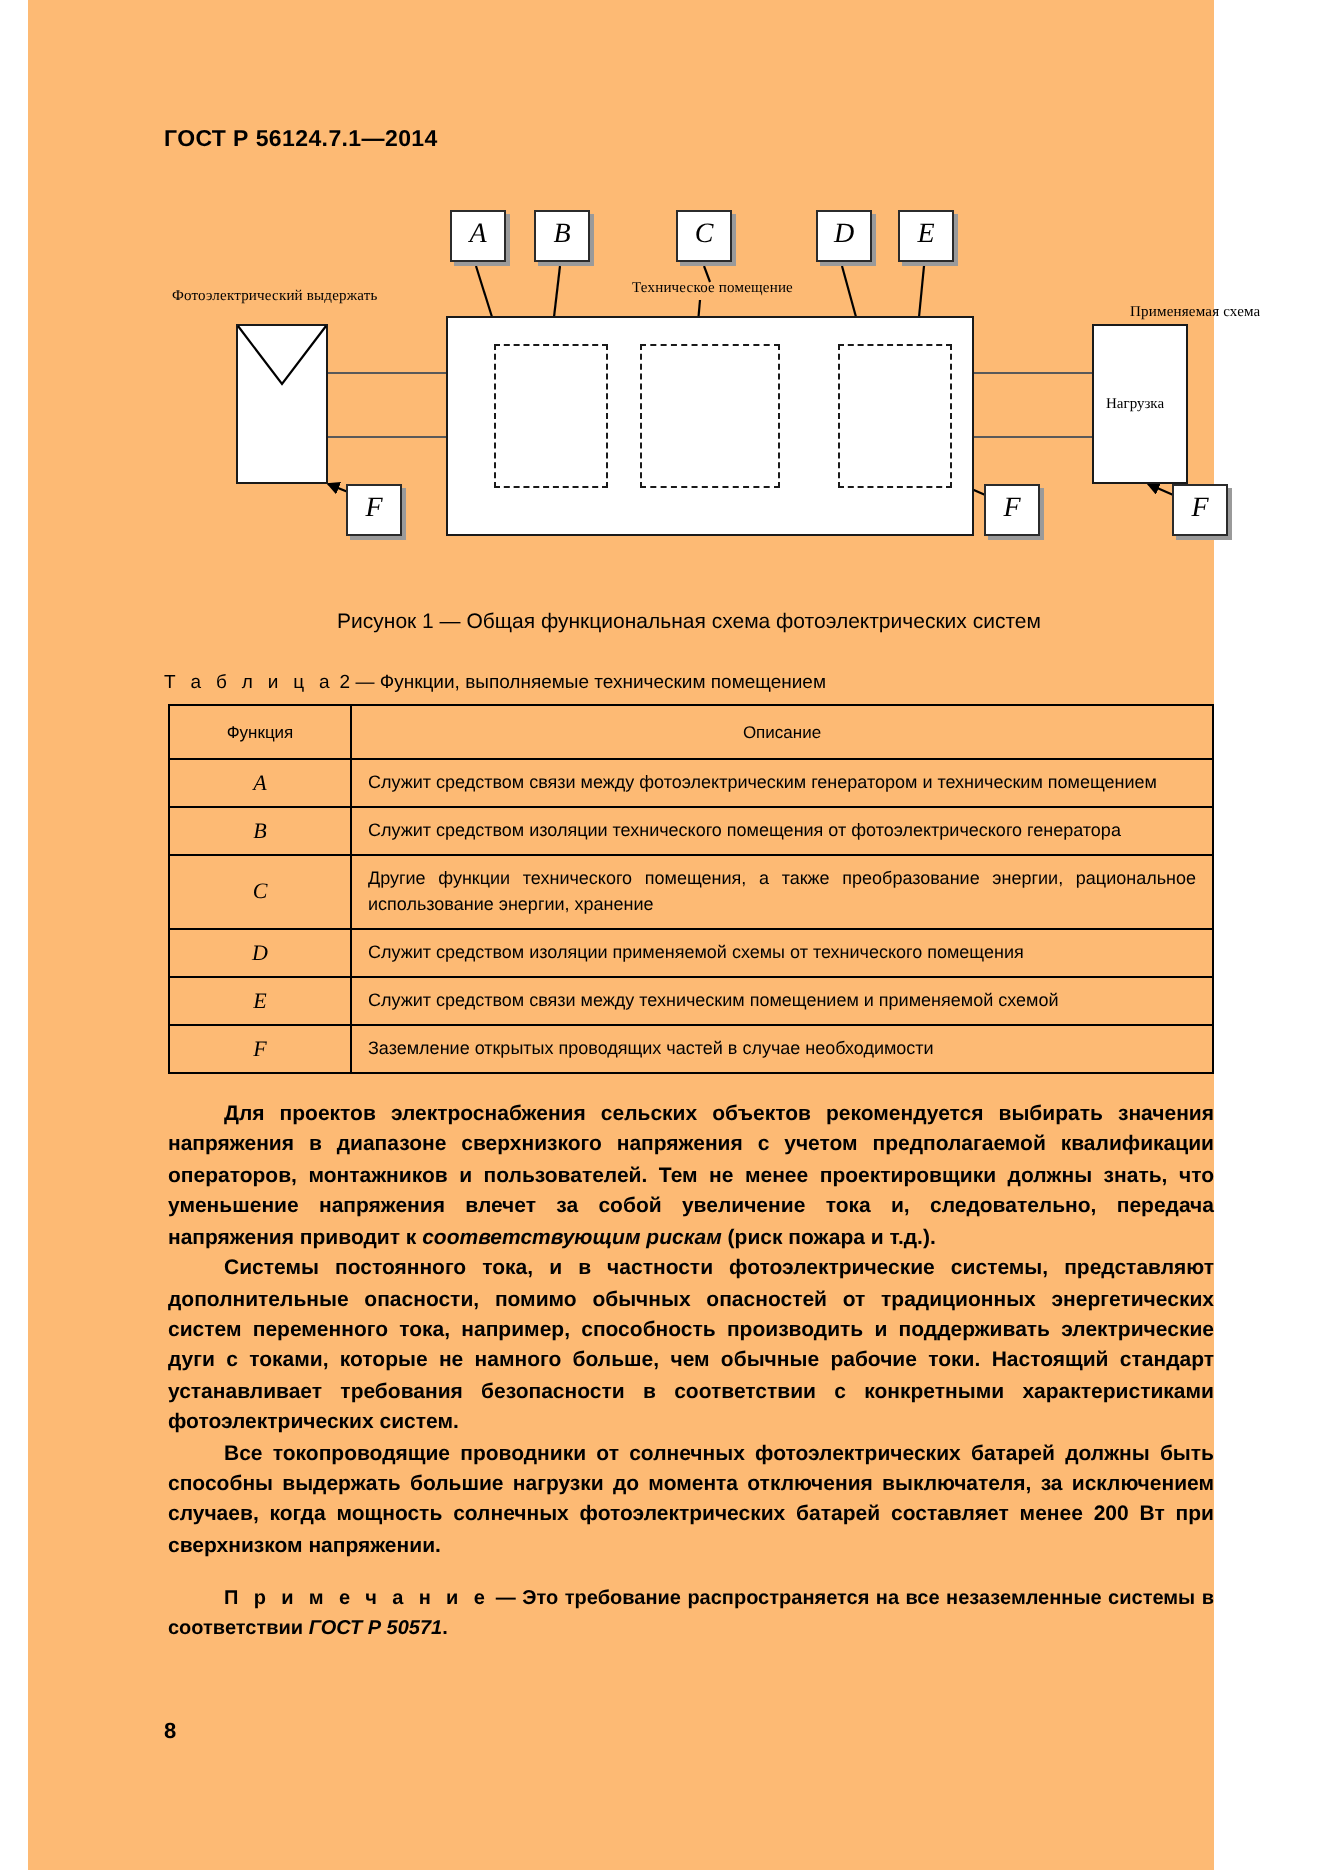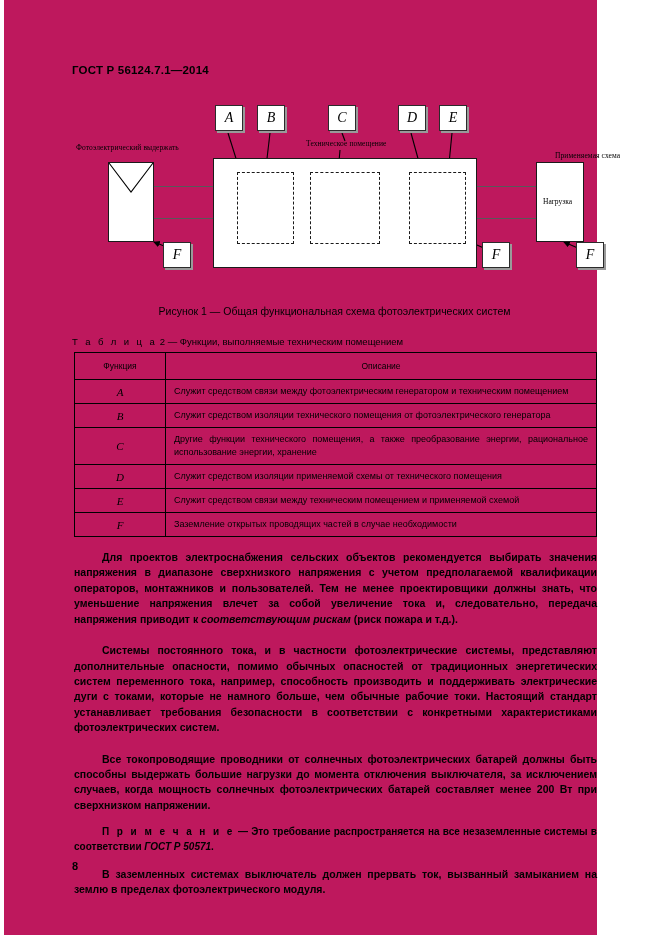--- a/index.html
+++ b/index.html
@@ -11,24 +11,24 @@
     width: 661px;
     height: 935px;
     position: relative;
     font-family: "Liberation Sans", sans-serif;
     color: #000000;
     overflow: hidden;
   }
 
   .page {
     position: absolute;
-    left: 4px; top: 0;
+    left: 14px; top: 0;
     width: 593px;
     height: 935px;
-    background: #be185d;
+    background: #fdba74;
   }
 
   
   .doc-header {
     position: absolute;
     left: 68px;
     top: 64px;
     font-size: 11.5px;
     font-weight: bold;
     letter-spacing: 0.2px;
@@ -155,21 +155,21 @@
     width: 523px;
   }
   p.para {
     margin: 0;
     text-indent: 28px;
     text-align: justify;
     font-size: 10.5px;
     line-height: 1.47;
   }
   p.para + p.para {
-    margin-top: 16px;
+    margin-top: 0;
   }
   .ital {
     font-style: italic;
   }
   p.note {
     margin: 12px 0 0 0;
     text-indent: 28px;
     text-align: justify;
     font-size: 10px;
     line-height: 1.47;
@@ -318,18 +318,17 @@
         <td class="fn-desc">Заземление открытых проводящих частей в случае необходимости</td>
       </tr>
     </tbody>
   </table>
 
   <div class="body-block" style="top:550px;font-weight:bold;">
     <p class="para"><span>Для проектов электроснабжения сельских объектов рекомендуется выбирать значения напряжения в диапазоне сверхнизкого напряжения с учетом предполагаемой квалификации операторов, монтажников и пользователей. Тем не менее проектировщики должны знать, что уменьшение напряжения влечет за собой увеличение тока и, следовательно, передача напряжения приводит к </span><span class="ital">соответствующим рискам</span><span> (риск пожара и т.д.).</span></p>
     <p class="para">Системы постоянного тока, и в частности фотоэлектрические системы, представляют дополнительные опасности, помимо обычных опасностей от традиционных энергетических систем переменного тока, например, способность производить и поддерживать электрические дуги с токами, которые не намного больше, чем обычные рабочие токи. Настоящий стандарт устанавливает требования безопасности в соответствии с конкретными характеристиками фотоэлектрических систем.</p>
     <p class="para">Все токопроводящие проводники от солнечных фотоэлектрических батарей должны быть способны выдержать большие нагрузки до момента отключения выключателя, за исключением случаев, когда мощность солнечных фотоэлектрических батарей составляет менее 200 Вт при сверхнизком напряжении.</p>
     <p class="note"><span class="sp">П р и м е ч а н и е</span><span> — Это требование распространяется на все незаземленные системы в соответствии </span><span class="ital">ГОСТ Р 50571</span><span>.</span></p>
-    <p class="tail">В заземленных системах выключатель должен прервать ток, вызванный замыканием на землю в пределах фотоэлектрического модуля.</p>
   </div>
 
   <div class="page-number">8</div>
 
 </div>
 
 </body></html>

